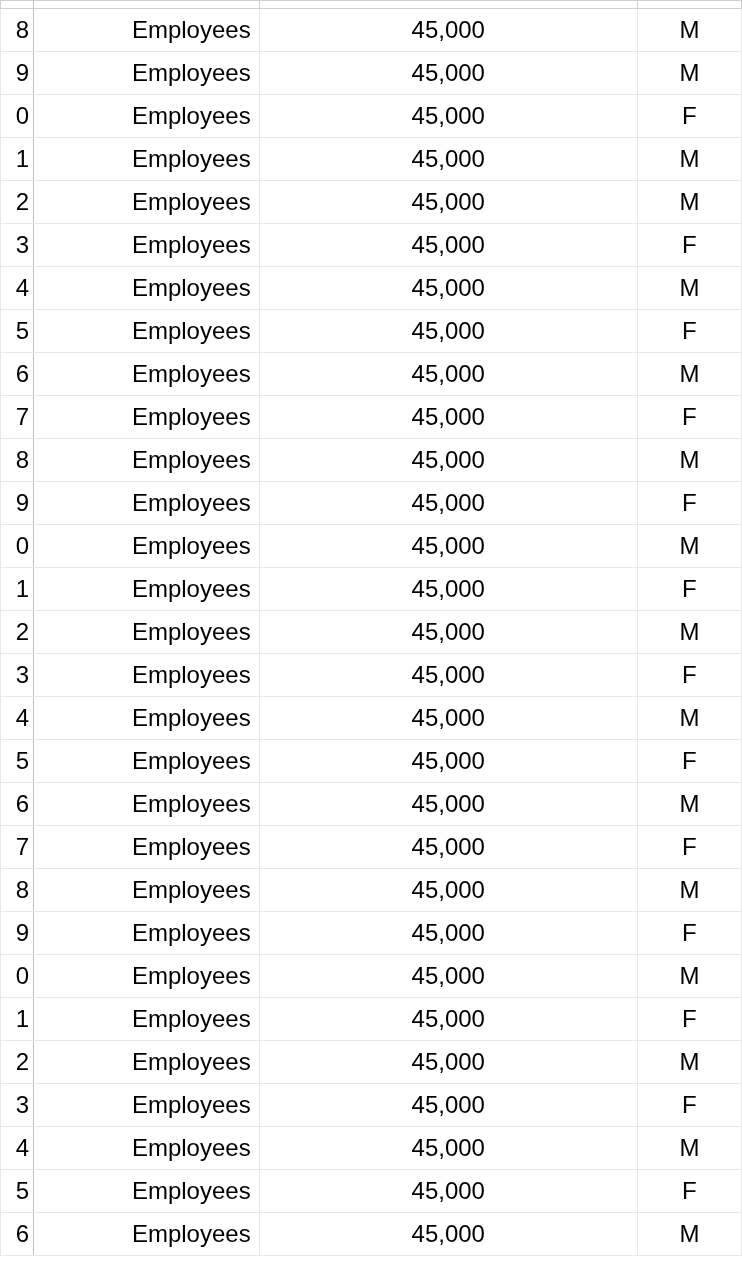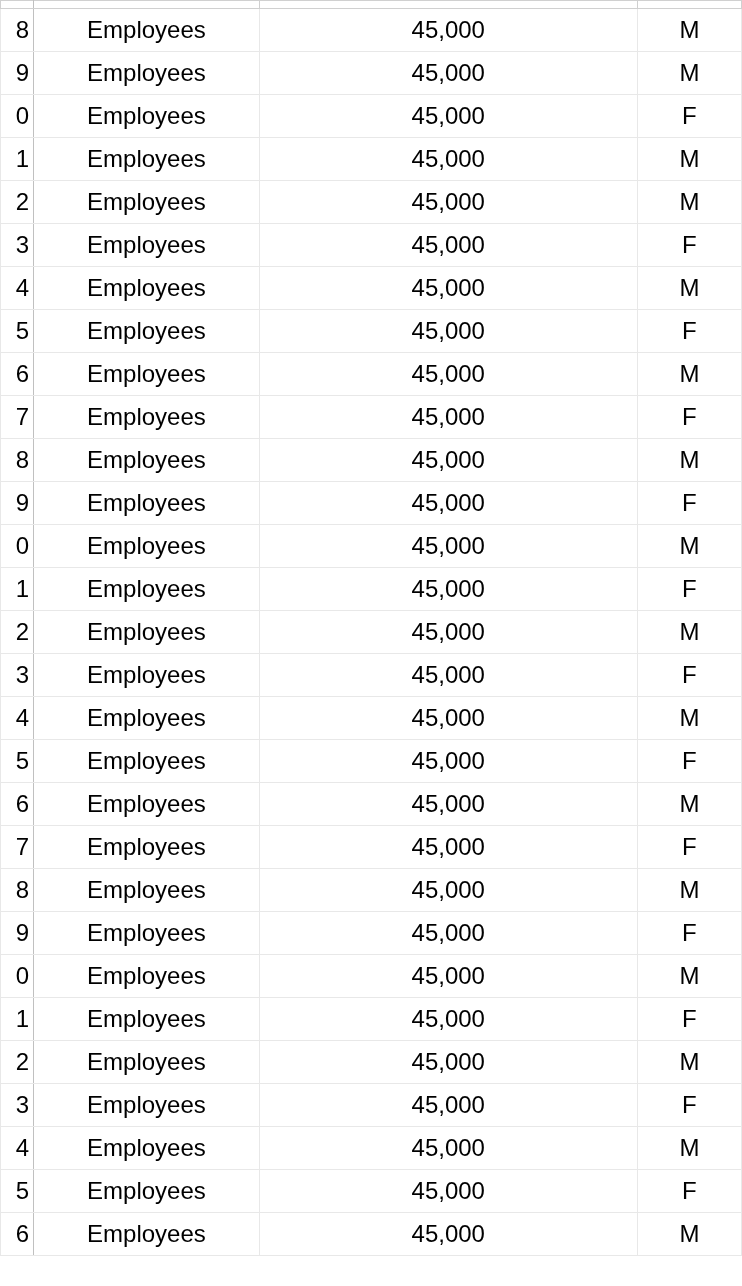--- a/index.html
+++ b/index.html
@@ -46,21 +46,21 @@
       width: 34px;
       text-align: right;
       border-right: 1px solid #c0c0c0;
       color: #000;
       font-size: 24px;
       padding-right: 4px;
       background: #fff;
     }
     .col-b {
       width: 236px;
-      text-align: center;
+      text-align: right;
       font-size: 24px;
     }
     .col-c {
       width: 412px;
       text-align: center;
       font-size: 24px;
     }
     .col-d {
       width: 112px;
       text-align: center;

